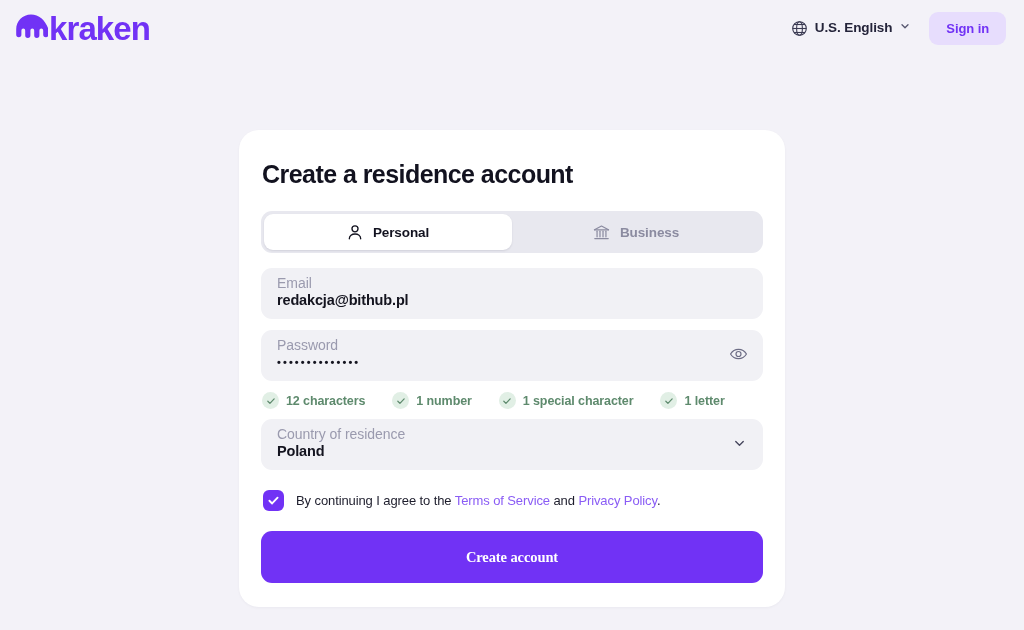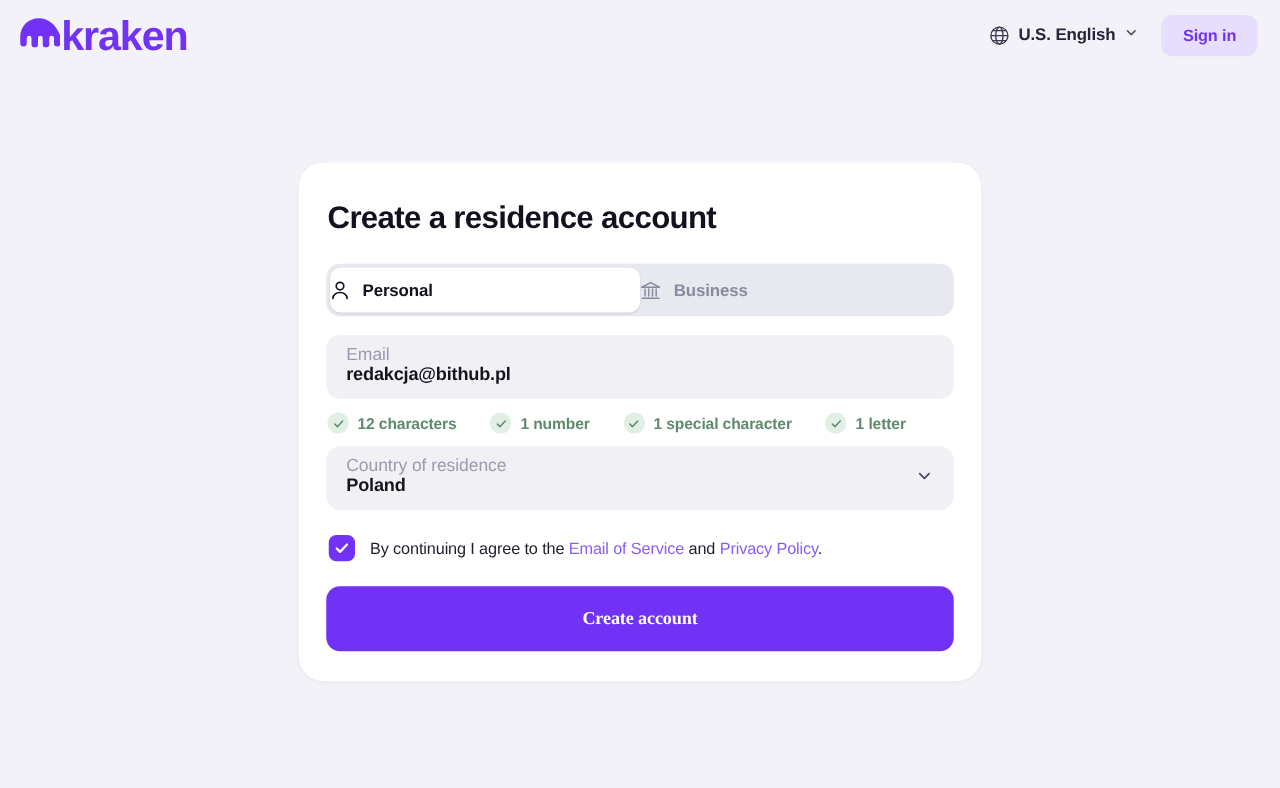--- a/index.html
+++ b/index.html
@@ -109,20 +109,21 @@
     background: #e8e8ef;
     border-radius: 11px;
     padding: 3px;
     height: 42px;
     margin-bottom: 15px;
   }
   .tab {
     flex: 1;
     display: flex;
     align-items: center;
+    justify-content: center;
     gap: 10px;
     border-radius: 9px;
     cursor: pointer;
     font-size: 13.5px;
     font-weight: 700;
     letter-spacing: -0.1px;
     color: #8b8ba0;
   }
   .tab.active {
     background: #ffffff;
@@ -319,20 +320,30 @@
       </div>
     </div>
 
     
     <div class="field">
       <div class="field-label">Email</div>
       <div class="field-value">redakcja@bithub.pl</div>
     </div>
 
     
+    <div class="field">
+      <div class="field-label">Password</div>
+      <div class="field-value dots">••••••••••••••</div>
+      <span class="field-icon">
+        <svg width="19" height="19" viewBox="0 0 22 22" fill="none" stroke="currentColor" stroke-width="1.4">
+          <path d="M1.8 11S5 5.6 11 5.6 20.2 11 20.2 11 17 16.4 11 16.4 1.8 11 1.8 11z"></path>
+          <circle cx="11" cy="11" r="2.9"></circle>
+        </svg>
+      </span>
+    </div>
 
     
     <div class="rules">
       <div class="rule">
         <span class="rule-check">
           <svg width="10" height="10" viewBox="0 0 12 12" fill="none" stroke="#5e8a6d" stroke-width="1.5" stroke-linecap="round" stroke-linejoin="round">
             <polyline points="2.2,6.3 4.7,8.8 9.8,3.4"></polyline>
           </svg>
         </span>
         <span class="rule-text">12 characters</span>
@@ -374,20 +385,20 @@
       </span>
     </div>
 
     
     <div class="consent">
       <span class="checkbox">
         <svg width="13" height="13" viewBox="0 0 14 14" fill="none" stroke="#ffffff" stroke-width="2" stroke-linecap="round" stroke-linejoin="round">
           <polyline points="2.6,7.3 5.5,10.2 11.4,3.9"></polyline>
         </svg>
       </span>
-      <span class="consent-text"><span>By continuing I agree to the </span><a>Email of Service</a><span> and </span><a>Privacy Policy</a><span>.</span></span>
+      <span class="consent-text"><span>By continuing I agree to the </span><a>Terms of Service</a><span> and </span><a>Privacy Policy</a><span>.</span></span>
     </div>
 
     
     <button class="submit-btn">Create account</button>
 
   </div>
 </div>
 
 </body></html>

